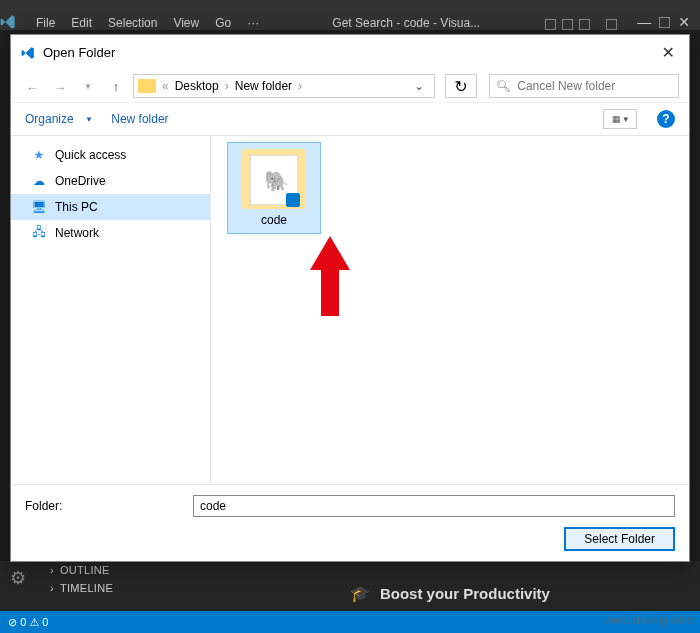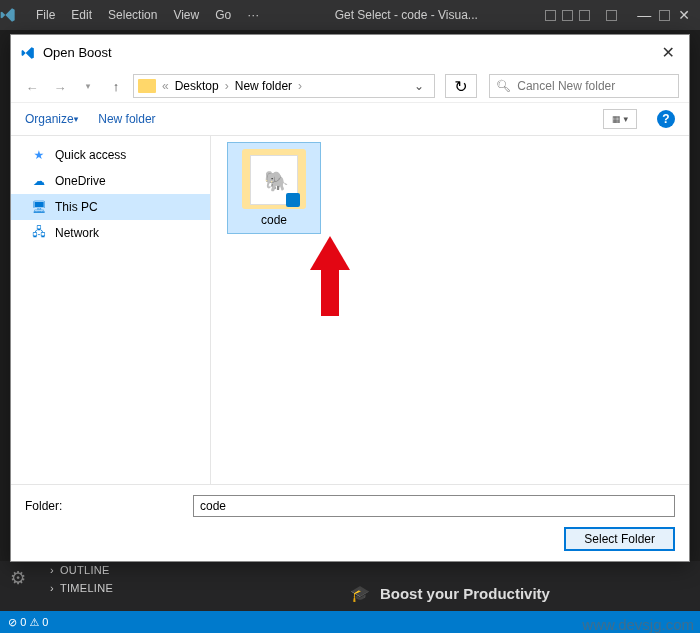--- a/index.html
+++ b/index.html
@@ -1,19 +1,19 @@
 <!DOCTYPE html>
 <html><head>
 <meta charset="utf-8">
 <style>
 * { box-sizing: border-box; margin: 0; padding: 0; font-family: "Segoe UI", Arial, sans-serif; }
 body { width: 700px; height: 633px; background: #1e1e1e; position: relative; overflow: hidden; }
 
 
-.titlebar { height: 30px; background: #323233; display: flex; align-items: center; color: #ccc; font-size: 12px; }
+.titlebar { height: 30px; background: #323233; display: flex; align-items: flex-end; color: #ccc; font-size: 12px; }
 .titlebar .vsicon { width: 28px; text-align: center; color: #519aba; }
 .titlebar .menus { display: flex; gap: 0; }
 .titlebar .menus span { padding: 0 8px; cursor: default; }
 .titlebar .title { flex: 1; text-align: center; color: #ccc; }
 .titlebar .winctrls { display: flex; align-items: center; gap: 8px; padding: 0 10px; }
 .titlebar .layout-icons { display: flex; gap: 6px; margin-right: 10px; }
 .titlebar .box { width: 11px; height: 11px; border: 1px solid #888; display: inline-block; }
 
 
 .statusbar { position: absolute; bottom: 0; left: 0; right: 0; height: 22px; background: #007acc; color: #fff; font-size: 11px; display: flex; align-items: center; padding: 0 8px; gap: 10px; }
@@ -36,21 +36,21 @@
 .navrow .navbtn { width: 22px; height: 22px; display: flex; align-items: center; justify-content: center; color: #999; font-size: 13px; }
 .navrow .navbtn.enabled { color: #333; }
 .crumb { flex: 1; height: 24px; border: 1px solid #ccc; background: #fff; display: flex; align-items: center; font-size: 12px; padding: 0 4px; gap: 4px; }
 .crumb .foldericon { width: 18px; height: 14px; background: #ffd76a; border-radius: 1px; position: relative; }
 .crumb .sep { color: #999; padding: 0 2px; }
 .crumb .dd { margin-left: auto; color: #555; padding: 0 6px; }
 .refresh { width: 32px; height: 24px; border: 1px solid #ccc; display: flex; align-items: center; justify-content: center; margin-left: 4px; }
 .searchbox { width: 190px; height: 24px; border: 1px solid #ccc; display: flex; align-items: center; padding: 0 6px; gap: 6px; margin-left: 6px; color: #777; font-size: 12px; }
 
 .toolrow { display: flex; align-items: center; padding: 6px 14px; gap: 20px; font-size: 12px; color: #1a5fb4; }
-.toolrow .org { display: flex; align-items: center; gap: 0; }
+.toolrow .org { display: flex; align-items: center; gap: 13px; }
 .toolrow .spacer { flex: 1; }
 .toolrow .viewbtn { width: 34px; height: 20px; border: 1px solid #ccc; }
 .toolrow .help { width: 18px; height: 18px; border-radius: 50%; background: #0078d7; color: #fff; display: flex; align-items: center; justify-content: center; font-size: 12px; font-weight: bold; }
 
 .body { flex: 1; display: flex; border-top: 1px solid #e5e5e5; }
 .navpane { width: 200px; border-right: 1px solid #e5e5e5; padding: 6px 0; font-size: 12px; }
 .navitem { display: flex; align-items: center; padding: 5px 10px 5px 20px; gap: 8px; }
 .navitem.sel { background: #cde8ff; }
 .navitem .ic { width: 16px; height: 16px; display: flex; align-items: center; justify-content: center; }
 .content { flex: 1; padding: 10px; position: relative; }
@@ -68,42 +68,42 @@
 .arrow .stem { width: 18px; height: 46px; background: #e30613; margin: 0 auto; }
 
 .footer { border-top: 1px solid #e5e5e5; padding: 10px 14px; display: flex; flex-direction: column; gap: 10px; }
 .folderinput-row { display: flex; align-items: center; gap: 8px; font-size: 12px; }
 .folderinput-row label { width: 160px; text-align: left; }
 .folderinput-row input { flex: 1; height: 22px; border: 1px solid #888; padding: 0 6px; font-size: 12px; }
 .btnrow { display: flex; justify-content: flex-end; gap: 21px; }
 .btnrow button { height: 24px; padding: 0 18px; font-size: 12px; background: #e1e1e1; border: 1px solid #adadad; }
 .btnrow button.primary { border: 2px solid #0078d7; background: #e5f1fb; }
 
-.watermark { position: absolute; bottom: 0; right: 6px; color: #666; font-size: 15px; opacity: 0.6; }
+.watermark { position: absolute; bottom: 6px; right: 6px; color: #666; font-size: 12px; opacity: 0.6; }
 
 svg { display: block; }
 </style>
 </head>
 <body>
 
 <div class="titlebar">
   <div class="vsicon">
     <svg width="16" height="16" viewBox="0 0 24 24">
         <path fill="#519aba" d="M18 2l4 2v16l-4 2-10-10L3 17l-2-1V8l2-1 5 5L18 2z"></path>
       </svg>
   </div>
   <div class="menus">
     <span>File</span>
     <span>Edit</span>
     <span>Selection</span>
     <span>View</span>
     <span>Go</span>
     <span>···</span>
   </div>
-  <div class="title">Get Select - code - Visua...</div>
+  <div class="title">Get Search - code - Visua...</div>
   <div class="layout-icons">
     <span class="box"></span>
     <span class="box"></span>
     <span class="box"></span>
     <span style="width:4px"></span>
     <span class="box"></span>
   </div>
   <div class="winctrls">
     <span style="font-size:14px">—</span>
     <span class="box"></span>
@@ -132,21 +132,21 @@
   <span>⊘ 0 ⚠ 0</span>
 </div>
 
 <div class="dialog">
   <div class="dlg-title">
     <span class="dicon">
       <svg width="14" height="14" viewBox="0 0 24 24">
           <path fill="#0078d7" d="M18 2l4 2v16l-4 2-10-10L3 17l-2-1V8l2-1 5 5L18 2z"></path>
         </svg>
     </span>
-    <span class="dtitle">Open Boost</span>
+    <span class="dtitle">Open Folder</span>
     <span class="close">✕</span>
   </div>
 
   <div class="navrow">
     <div class="navbtn">←</div>
     <div class="navbtn">→</div>
     <div class="navbtn" style="font-size:9px">▾</div>
     <div class="navbtn enabled">↑</div>
     <div class="crumb">
       <span class="foldericon"></span>

